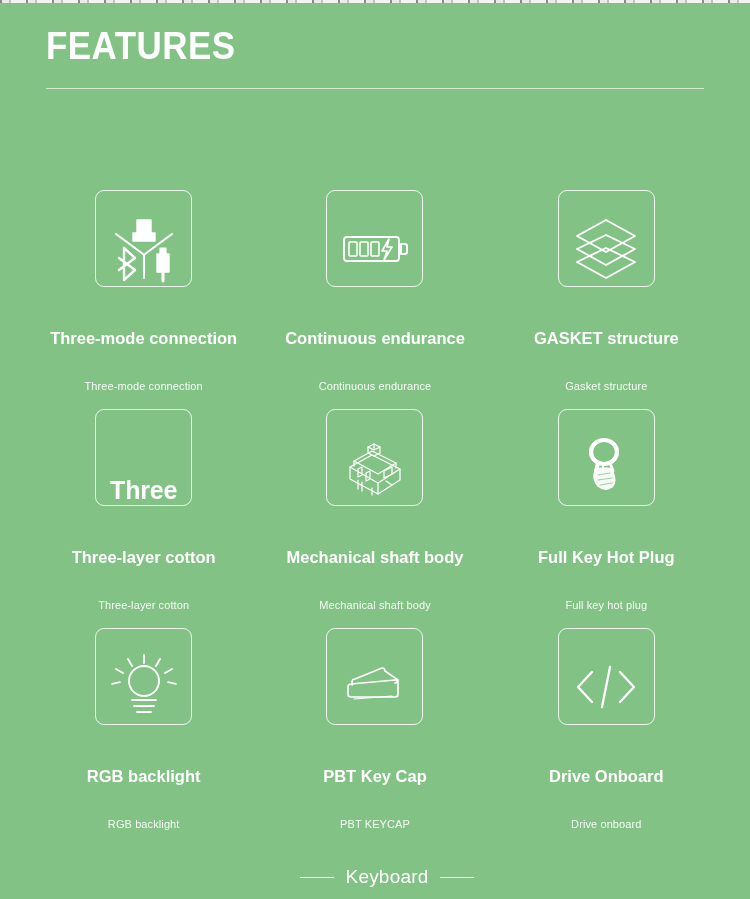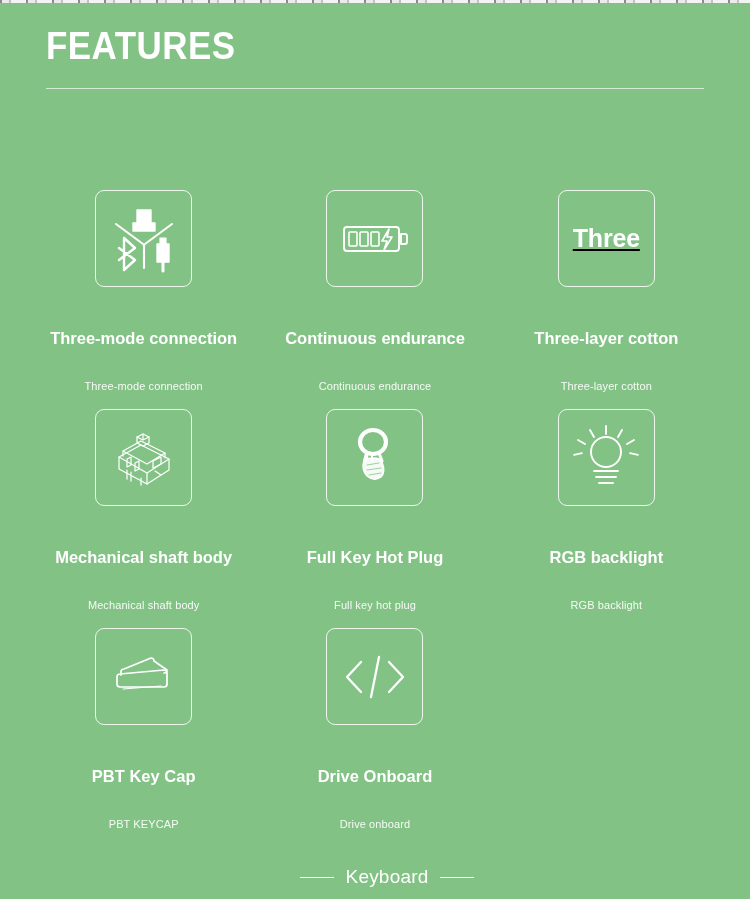--- a/index.html
+++ b/index.html
@@ -89,24 +89,23 @@
     align-items: center;
     gap: 16px;
   }
   .icon-box {
     width: 97px;
     height: 97px;
     border: 1px solid rgba(255,255,255,0.85);
     border-radius: 9px;
     box-sizing: border-box;
     display: flex;
-    align-items: center;
+    align-items: flex-end;
     justify-content: center;
     overflow: hidden;
-    text-decoration: underline;
   }
   .icon-box svg { display: block; }
   .icon-text {
     font-size: 25px;
     font-weight: bold;
     color: #ffffff;
     letter-spacing: -0.2px;
   }
   .cell-title {
     margin-top: 25px;
@@ -198,20 +197,33 @@
             <rect x="22" y="30" width="8" height="14" rx="1" stroke-width="1.6"></rect>
             <rect x="33" y="30" width="8" height="14" rx="1" stroke-width="1.6"></rect>
             <path d="M51 27 L44 39 h5 l-3 9 8 -13 h-5 z" stroke-width="1.7"></path>
           </svg>
         </span>
       </div>
       <div class="cell-title">Continuous endurance</div>
       <div class="cell-sub">Continuous endurance</div>
     </div>
 
+    <div class="cell">
+      <div class="icon-box">
+        <span>
+          <svg width="74" height="74" viewBox="0 0 74 74" fill="none" stroke="#ffffff" stroke-width="1.9" stroke-linecap="round" stroke-linejoin="round">
+            <path d="M37 8 L66 24 L37 40 L8 24 Z"></path>
+            <path d="M37 23 L66 37 L37 53 L8 37 Z"></path>
+            <path d="M37 36 L66 50 L37 66 L8 50 Z"></path>
+          </svg>
+        </span>
+      </div>
+      <div class="cell-title">GASKET structure</div>
+      <div class="cell-sub">Gasket structure</div>
+    </div>
 
     <div class="cell">
       <div class="icon-box">
         <span class="icon-text">Three</span>
       </div>
       <div class="cell-title">Three-layer cotton</div>
       <div class="cell-sub">Three-layer cotton</div>
     </div>
 
     <div class="cell">

